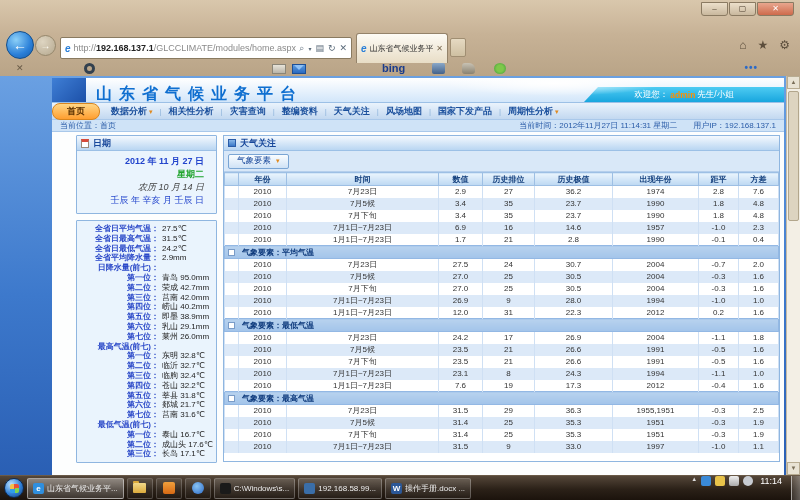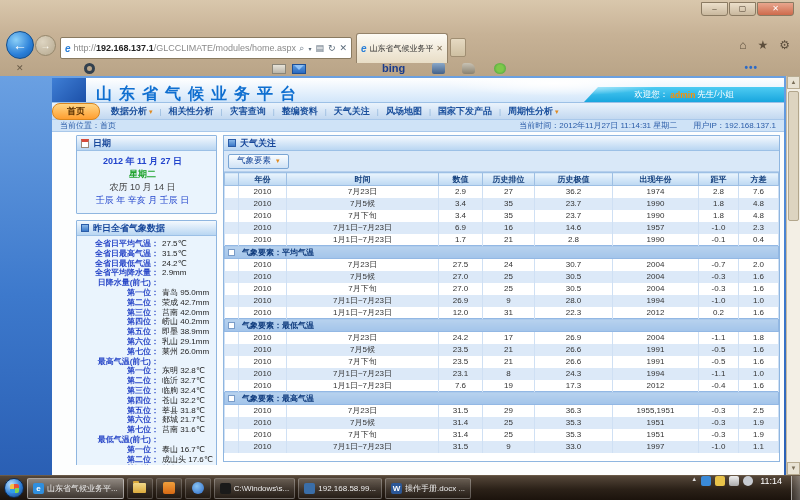--- a/index.html
+++ b/index.html
@@ -81,24 +81,24 @@
 
   .content-row { display:flex; padding:3px 4px; height:333px; overflow:hidden; }
 
   
   .sidebar { width:161px; flex:none;padding-left:20px; }
   .panel { border:1px solid #8fb6e0; background:#eaf4fd; margin-bottom:6px; border-radius:1px; overflow:hidden; }
   .panel-h { height:15px; background:linear-gradient(#f4f9fe,#b9d6f2); border-bottom:1px solid #9cc0e6;
              display:flex; align-items:center; gap:4px; padding:0 4px; font-size:9px; font-weight:bold; color:#18489b; }
   .cal-ic { width:8px; height:9px; background:#fff; border:1px solid #9a8a7a; border-top:3px solid #d84a3a; flex:none; }
   .pan-ic { width:8px; height:8px; background:linear-gradient(#8ab8e8,#3a78c8); border:1px solid #2a5ca8; flex:none; }
-  .cal-body { padding:4px 12px 6px 4px; text-align:center; font-size:9px; line-height:13px; }
+  .cal-body { padding:4px 12px 6px 4px; text-align:right; font-size:9px; line-height:13px; }
   .cal-date { color:#2244cc; font-weight:bold; }
   .cal-week { color:#1fa32c; font-weight:bold; }
-  .cal-lunar { color:#444; }
+  .cal-lunar { color:#444;font-style:italic; }
   .cal-ganzhi { color:#2244cc; }
   .stats-body { padding:3px 2px 3px 2px; font-size:8px; line-height:9.8px; color:#222; }
   .srow { display:flex; }
   .srow .lbl { width:80px; text-align:right; color:#2a48c8; font-weight:bold; flex:none; }
   .srow .val { padding-left:3px; white-space:nowrap; }
   .sect { color:#2a48c8; font-weight:bold; }
 
   
   .main-col { flex:1; margin-left:6px; display:flex; flex-direction:column; overflow:hidden; border:1px solid #8fb6e0; background:#eaf4fd; }
   .mp-toolbar { height:21px; background:#d9e8f8; border-bottom:1px solid #b5cfec; display:flex; align-items:center; padding:0 4px; }
@@ -246,24 +246,20 @@
           </div>
           <div class="cal-body">
             <div class="cal-date">2012 年 11 月 27 日</div>
             <div class="cal-week">星期二</div>
             <div class="cal-lunar">农历 10 月 14 日</div>
             <div class="cal-ganzhi">壬辰 年 辛亥 月 壬辰 日</div>
           </div>
         </div>
 
         <div class="panel">
-          <div class="panel-h">
-            <span class="pan-ic"></span>
-            <span>昨日全省气象数据</span>
-          </div>
           <div class="stats-body">
               <div class="srow">
                 <span class="lbl">全省日平均气温：</span>
                 <span class="val">27.5℃</span>
               </div>
               <div class="srow">
                 <span class="lbl">全省日最高气温：</span>
                 <span class="val">31.5℃</span>
               </div>
               <div class="srow">

